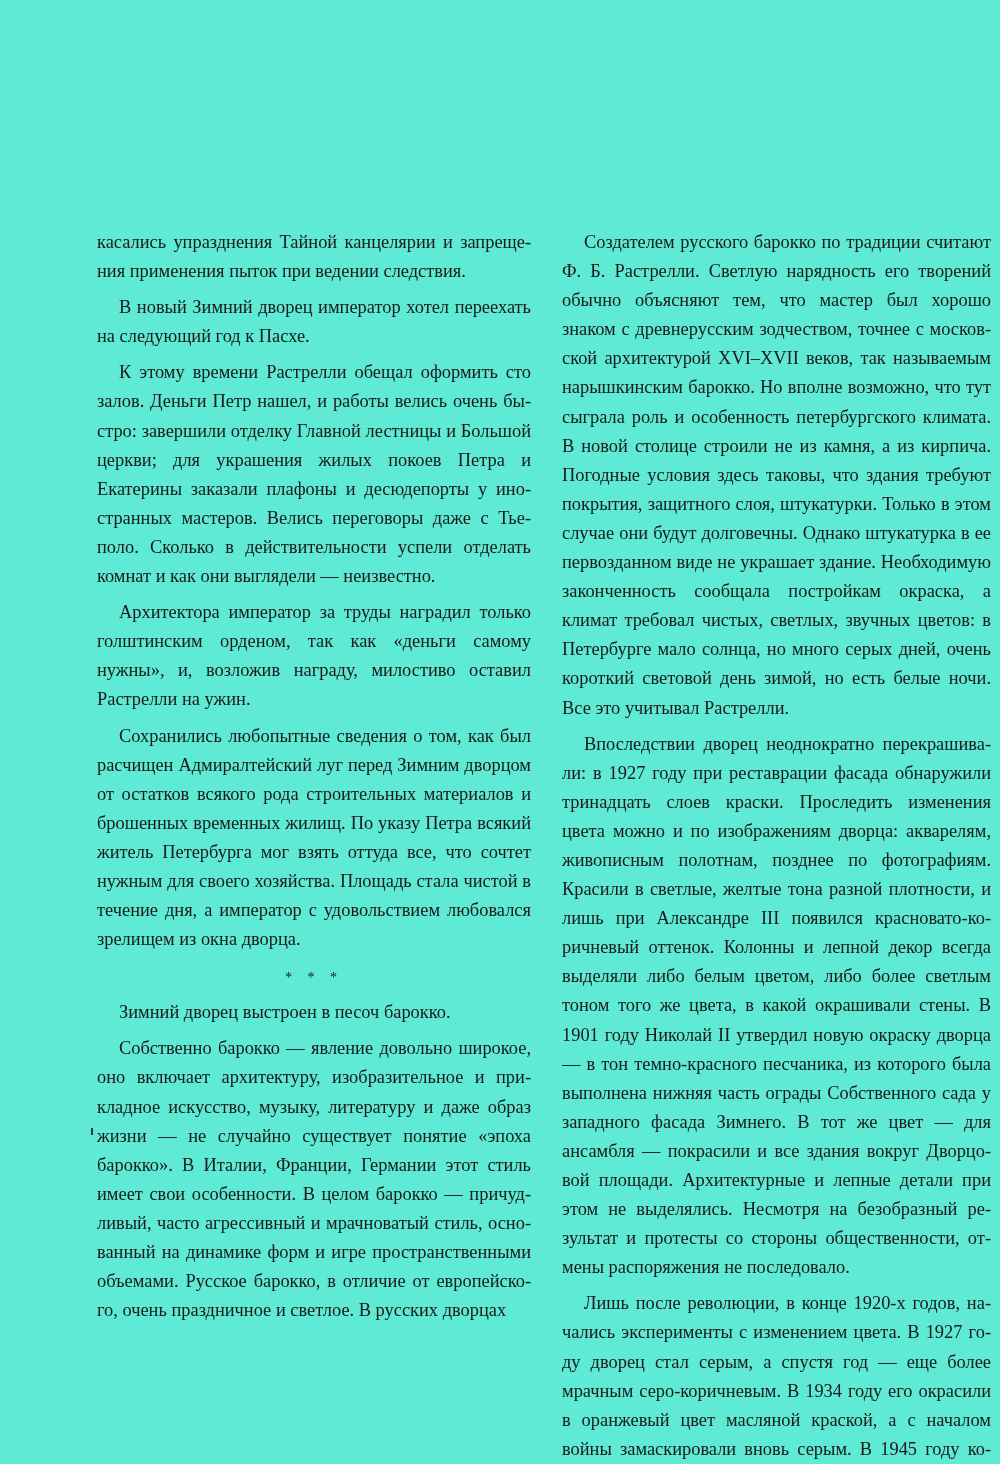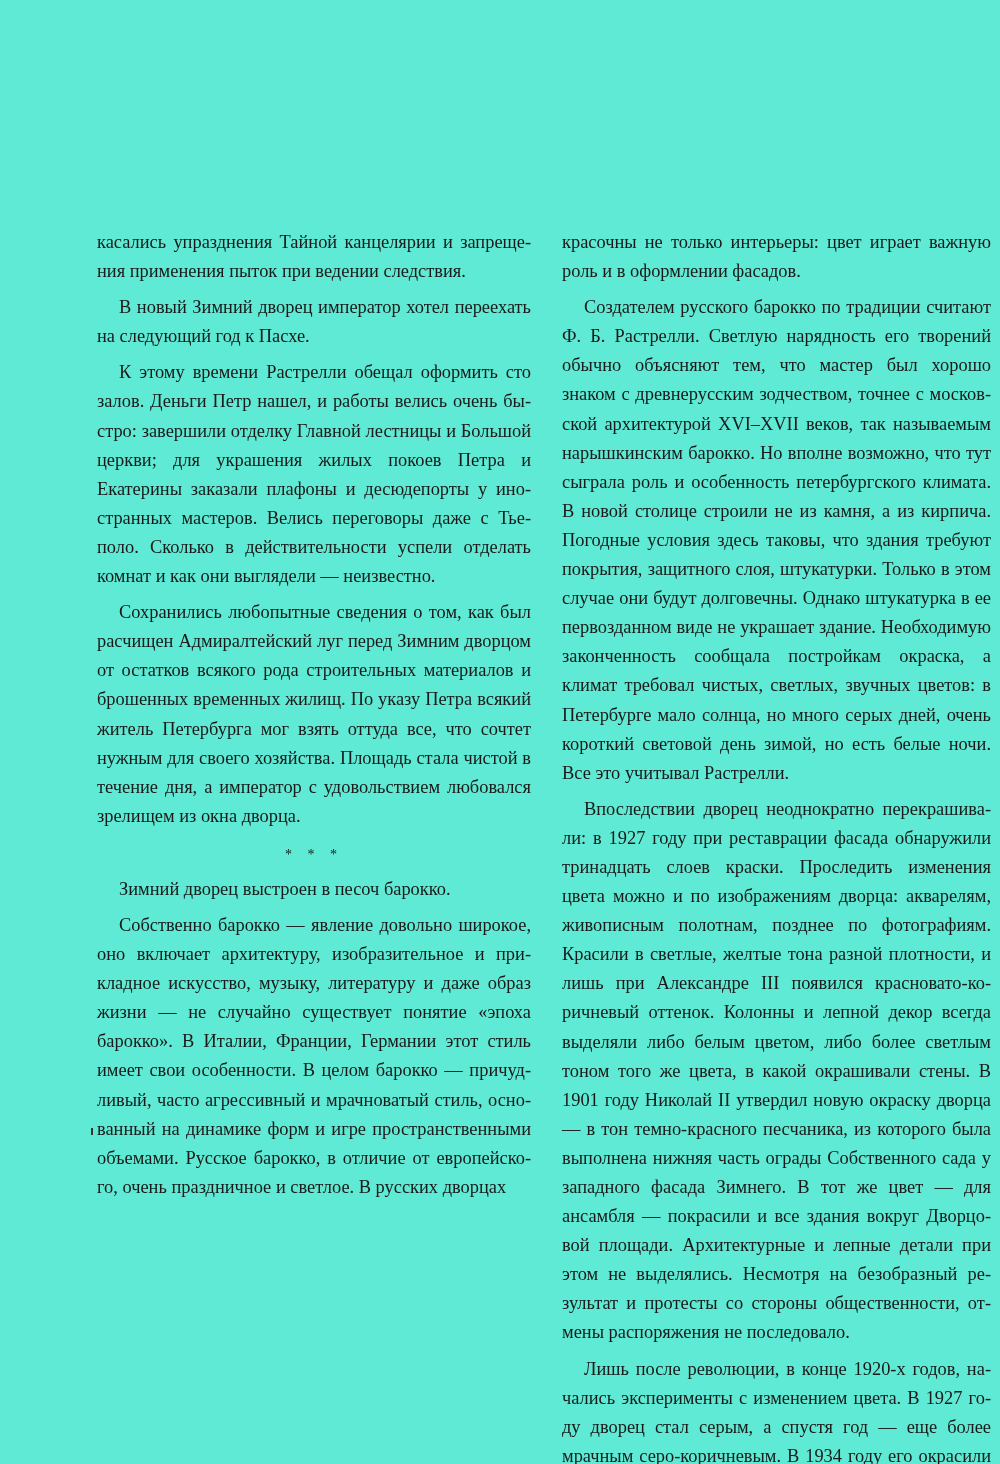--- a/index.html
+++ b/index.html
@@ -34,28 +34,28 @@
   </style>
 </head>
 <body>
 
 <div class="page">
 
   <div class="col col-left">
     <p class="cont">касались упразднения Тайной канцелярии и запреще­ния применения пыток при ведении следствия.</p>
     <p>В новый Зимний дворец император хотел пере­ехать на следующий год к Пасхе.</p>
     <p>К этому времени Растрелли обещал оформить сто залов. Деньги Петр нашел, и работы велись очень бы­стро: завершили отделку Главной лестницы и Боль­шой церкви; для украшения жилых покоев Петра и Екатерины заказали плафоны и десюдепорты у ино­странных мастеров. Велись переговоры даже с Тье­поло. Сколько в действительности успели отделать комнат и как они выглядели — неизвестно.</p>
+    <p>Архитектора император за труды наградил толь­ко голштинским орденом, так как «деньги самому нужны», и, возложив награду, милостиво оставил Растрелли на ужин.</p>
     <p>Сохранились любопытные сведения о том, как был расчищен Адмиралтейский луг перед Зимним двор­цом от остатков всякого рода строительных материа­лов и брошенных временных жилищ. По указу Петра всякий житель Петербурга мог взять оттуда все, что сочтет нужным для своего хозяйства. Площадь стала чистой в течение дня, а император с удовольствием любовался зрелищем из окна дворца.</p>
     <div class="sep">* * *</div>
     <p>Зимний дворец выстроен в песоч барокко.</p>
     <p>Собственно барокко — явление довольно широкое, оно включает архитектуру, изобразительное и при­кладное искусство, музыку, литературу и даже образ жизни — не случайно существует понятие «эпоха барокко». В Италии, Франции, Германии этот стиль имеет свои особенности. В целом барокко — причуд­ливый, часто агрессивный и мрачноватый стиль, осно­ванный на динамике форм и игре пространственными объемами. Русское барокко, в отличие от европейско­го, очень праздничное и светлое. В русских дворцах</p>
   </div>
 
   <div class="tick"></div>
 
   <div class="col col-right">
-    <p class="cont">красочны не только интерьеры: цвет играет важную роль и в оформлении фасадов.</p>
     <p>Создателем русского барокко по традиции счита­ют Ф. Б. Растрелли. Светлую нарядность его творе­ний обычно объясняют тем, что мастер был хорошо знаком с древнерусским зодчеством, точнее с москов­ской архитектурой XVI–XVII веков, так называемым нарышкинским барокко. Но вполне возможно, что тут сыграла роль и особенность петербургского кли­мата. В новой столице строили не из камня, а из кир­пича. Погодные условия здесь таковы, что здания тре­буют покрытия, защитного слоя, штукатурки. Только в этом случае они будут долговечны. Однако штука­турка в ее первозданном виде не украшает здание. Необходимую законченность сообщала постройкам окраска, а климат требовал чистых, светлых, звучных цветов: в Петербурге мало солнца, но много серых дней, очень короткий световой день зимой, но есть белые ночи. Все это учитывал Растрелли.</p>
     <p>Впоследствии дворец неоднократно перекрашива­ли: в 1927 году при реставрации фасада обнаружили тринадцать слоев краски. Проследить изменения цвета можно и по изображениям дворца: акварелям, живописным полотнам, позднее по фотографиям. Красили в светлые, желтые тона разной плотности, и лишь при Александре III появился красновато-ко­ричневый оттенок. Колонны и лепной декор всегда выделяли либо белым цветом, либо более светлым тоном того же цвета, в какой окрашивали стены. В 1901 году Николай II утвердил новую окраску двор­ца — в тон темно-красного песчаника, из которого была выполнена нижняя часть ограды Собственного сада у западного фасада Зимнего. В тот же цвет — для ансамбля — покрасили и все здания вокруг Дворцо­вой площади. Архитектурные и лепные детали при этом не выделялись. Несмотря на безобразный ре­зультат и протесты со стороны общественности, от­мены распоряжения не последовало.</p>
     <p>Лишь после революции, в конце 1920-х годов, на­чались эксперименты с изменением цвета. В 1927 го­ду дворец стал серым, а спустя год — еще более мрачным серо-коричневым. В 1934 году его окраси­ли в оранжевый цвет масляной краской, а с началом войны замаскировали вновь серым. В 1945 году ко­миссией архитекторов был предложен изумрудный</p>
   </div>
 
 </div>
 
 </body></html>

